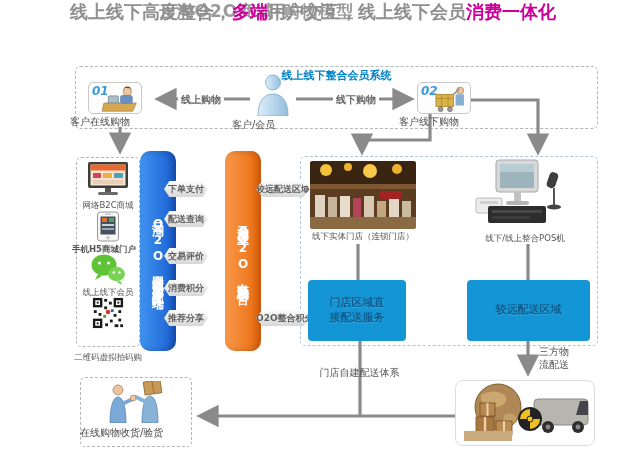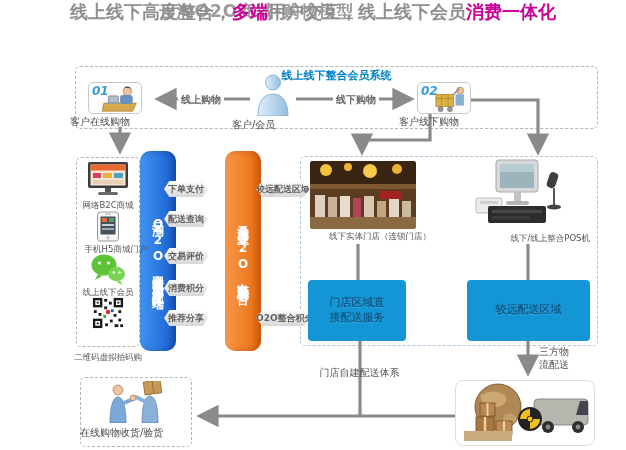--- a/index.html
+++ b/index.html
@@ -41,21 +41,21 @@
   
   .ribbon { height:16px; line-height:16px; text-align:center; font-size:9px; font-weight:bold; color:#5f5f5f;
             background:linear-gradient(180deg,#fdfdfd,#d7d7d7);
             clip-path:polygon(12% 0,88% 0,100% 50%,88% 100%,12% 100%,0 50%);
             filter:drop-shadow(0 0 1px #9a9a9a); z-index:2; white-space:nowrap; }
   .ribbon-mid { left:164px; width:44px; }
   .ribbon-link { left:256px; width:54px; }
 
   
   .img-frame { border-radius:3px; overflow:hidden; z-index:2; }
-  .zone-label { font-size:8.5px; color:#555; text-align:right; z-index:3; white-space:nowrap; }
+  .zone-label { font-size:8.5px; color:#555; text-align:center; z-index:3; white-space:nowrap; }
 
   .blue-box { top:280px; height:61px; background:#1496d6; border-radius:4px; z-index:2;
               display:flex; align-items:center; justify-content:center; }
   .blue-box span { font-size:11px; font-weight:bold; color:#0d5e90; text-align:center; line-height:1.35; text-shadow:0 1px 0 rgba(255,255,255,.15); }
 
   .small-label { font-size:10px; color:#555; z-index:3; }
 
   .logistics-frame { left:455px; top:380px; width:140px; height:66px; border:1px solid #ddd; border-radius:8px; background:#fff; z-index:2; overflow:hidden; }
 
   svg.connectors { left:0; top:0; z-index:1; pointer-events:none; }
@@ -164,21 +164,21 @@
       <rect x="1.5" y="1" width="21" height="29" rx="3" fill="#f6f6f6" stroke="#9a9a9a" stroke-width="1"></rect>
       <rect x="4.5" y="5.5" width="15" height="18" fill="#46505e"></rect>
       <rect x="6" y="7" width="5" height="4" fill="#e07030"></rect>
       <rect x="13" y="7" width="5" height="4" fill="#50a060"></rect>
       <rect x="6" y="13" width="12" height="2" fill="#c8d0d8"></rect>
       <rect x="6" y="17" width="12" height="2" fill="#98a8b8"></rect>
       <circle cx="12" cy="26.8" r="1.8" fill="#c8c8c8"></circle>
       <rect x="9" y="2.6" width="6" height="1.2" rx="0.6" fill="#bbb"></rect>
     </svg>
   </span>
-  <div class="abs term-label" style="left:68px; top:244px;">手机H5商城门户</div>
+  <div class="abs term-label" style="left:56px; top:244px;font-weight:bold;">手机H5商城门户</div>
 
   <span class="abs icon-wrap" style="left:90px; top:253px;">
     <svg width="36" height="33" viewBox="0 0 36 33">
       <ellipse cx="14" cy="12" rx="12.5" ry="10.5" fill="#5fc338"></ellipse>
       <path d="M8,21 l-3,6 l7,-4 z" fill="#5fc338"></path>
       <circle cx="9.5" cy="10" r="1.6" fill="#fff"></circle>
       <circle cx="18.5" cy="10" r="1.6" fill="#fff"></circle>
       <ellipse cx="26.5" cy="21" rx="8.5" ry="7.2" fill="#78d452"></ellipse>
       <path d="M30,27.5 l2.5,4.5 l-6,-3 z" fill="#78d452"></path>
       <circle cx="23.8" cy="19.5" r="1.2" fill="#fff"></circle>

